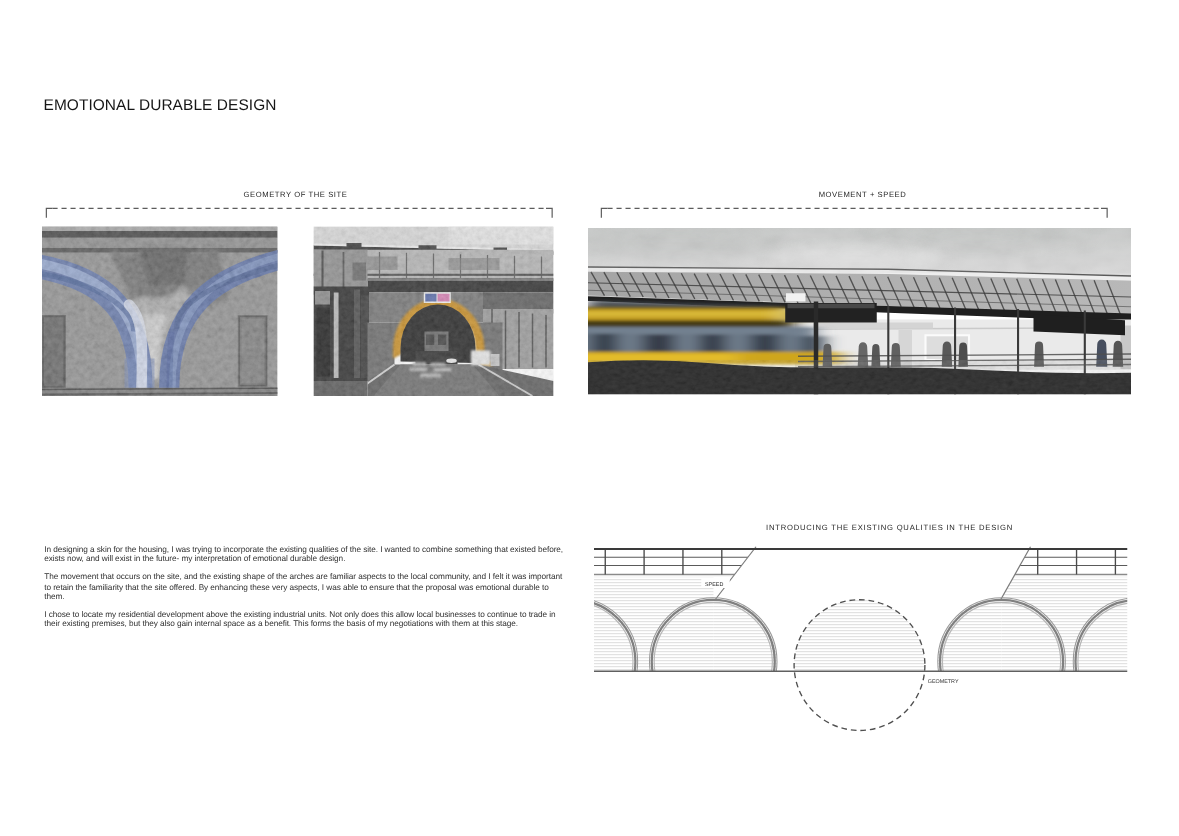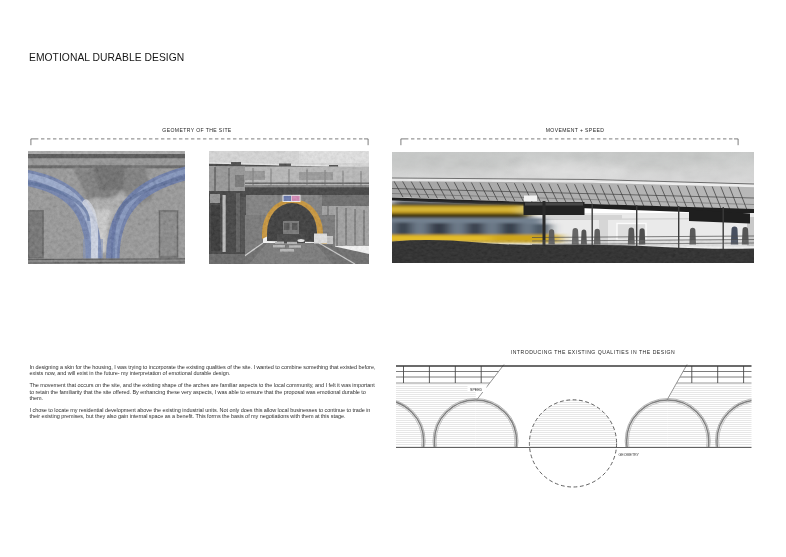--- a/index.html
+++ b/index.html
@@ -6,21 +6,21 @@
   #page{position:relative;width:786px;height:557px;background:#fff;overflow:hidden;
         font-family:"Liberation Sans", sans-serif;}
   .abs{position:absolute;}
   .lbl{font-size:5.1px;color:#1f1f1f;letter-spacing:0.38px;white-space:nowrap;}
   .para{font-size:5.5px;line-height:6.35px;color:#303030;white-space:nowrap;letter-spacing:-0.05px;}
 </style>
 </head>
 <body>
 <div id="page">
 
-  <div class="abs" style="left:29px;top:52px;font-size:10.3px;letter-spacing:0.05px;color:#161616;">EMOTIONAL DURABLE DESIGN</div>
+  <div class="abs" style="left:29px;top:65px;font-size:10.3px;letter-spacing:0.05px;color:#161616;">EMOTIONAL DURABLE DESIGN</div>
 
   <div class="abs lbl" style="left:197px;top:126.5px;transform:translateX(-50%);">GEOMETRY OF THE SITE</div>
 
   <svg class="abs" style="left:30px;top:138px;" width="339" height="9" viewBox="0 0 339 9">
     <path d="M0.9,7.2 L0.9,0.9 L5,0.9" fill="none" stroke="#5c5c5c" stroke-width="0.8"></path>
     <path d="M338.1,7.2 L338.1,0.9 L334,0.9" fill="none" stroke="#5c5c5c" stroke-width="0.8"></path>
     <line x1="5" y1="0.9" x2="334" y2="0.9" stroke="#5c5c5c" stroke-width="0.8" stroke-dasharray="3.4,2.6"></line>
   </svg>
 
   <div class="abs lbl" style="left:575px;top:126.5px;transform:translateX(-50%);">MOVEMENT + SPEED</div>

